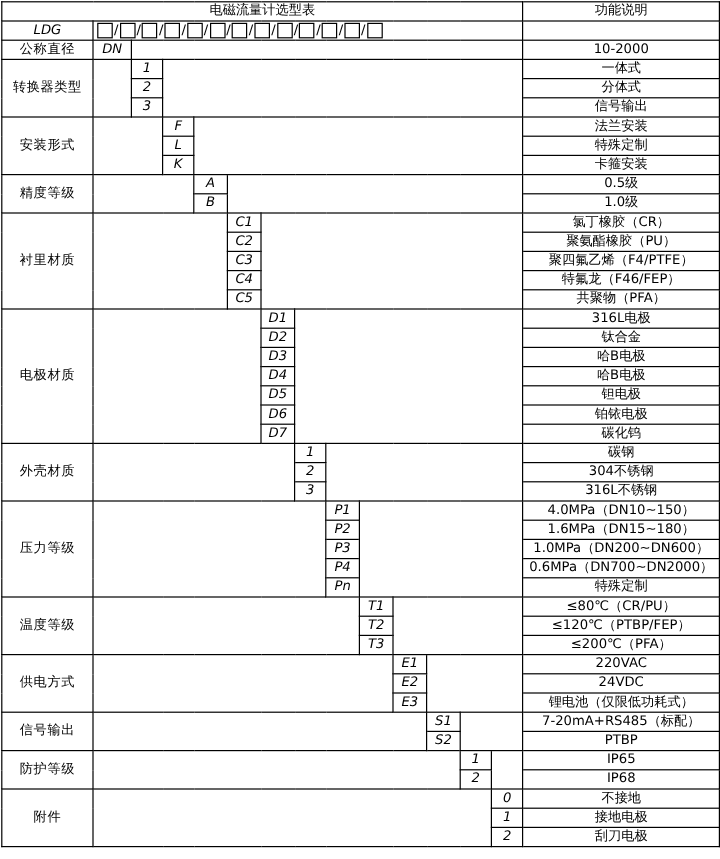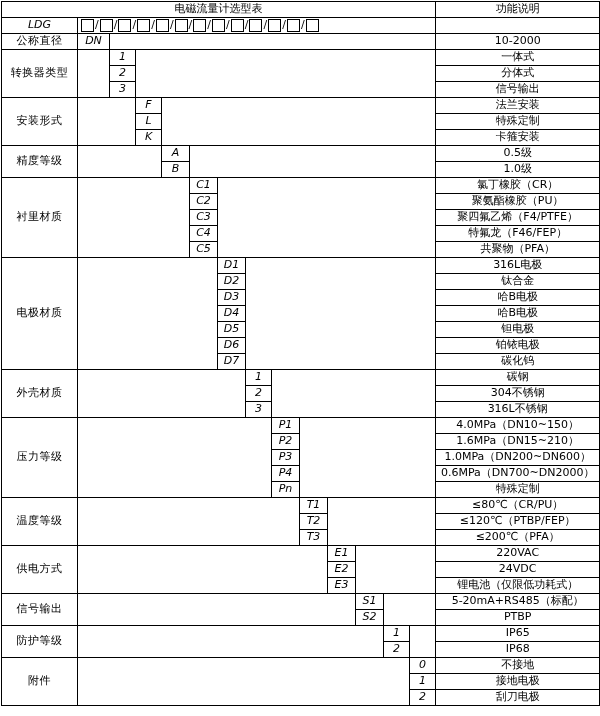--- a/index.html
+++ b/index.html
@@ -254,21 +254,21 @@
 
     <tr>
       <td class="rowlabel" rowspan="5">压力等级</td>
       <td colspan="7" rowspan="5"></td>
       <td class="code">P1</td>
       <td colspan="5" rowspan="5"></td>
       <td class="desc small">4.0MPa（DN10~150）</td>
     </tr>
     <tr>
       <td class="code">P2</td>
-      <td class="desc small">1.6MPa（DN15~210）</td>
+      <td class="desc small">1.6MPa（DN15~180）</td>
     </tr>
     <tr>
       <td class="code">P3</td>
       <td class="desc small">1.0MPa（DN200~DN600）</td>
     </tr>
     <tr>
       <td class="code">P4</td>
       <td class="desc small">0.6MPa（DN700~DN2000）</td>
     </tr>
     <tr>
@@ -306,21 +306,21 @@
     <tr>
       <td class="code">E3</td>
       <td class="desc small">锂电池（仅限低功耗式）</td>
     </tr>
 
     <tr>
       <td class="rowlabel" rowspan="2">信号输出</td>
       <td colspan="10" rowspan="2"></td>
       <td class="code">S1</td>
       <td colspan="2" rowspan="2"></td>
-      <td class="desc small">5-20mA+RS485（标配）</td>
+      <td class="desc small">7-20mA+RS485（标配）</td>
     </tr>
     <tr>
       <td class="code">S2</td>
       <td class="desc">PTBP</td>
     </tr>
 
     <tr>
       <td class="rowlabel" rowspan="2">防护等级</td>
       <td colspan="11" rowspan="2"></td>
       <td class="code">1</td>

